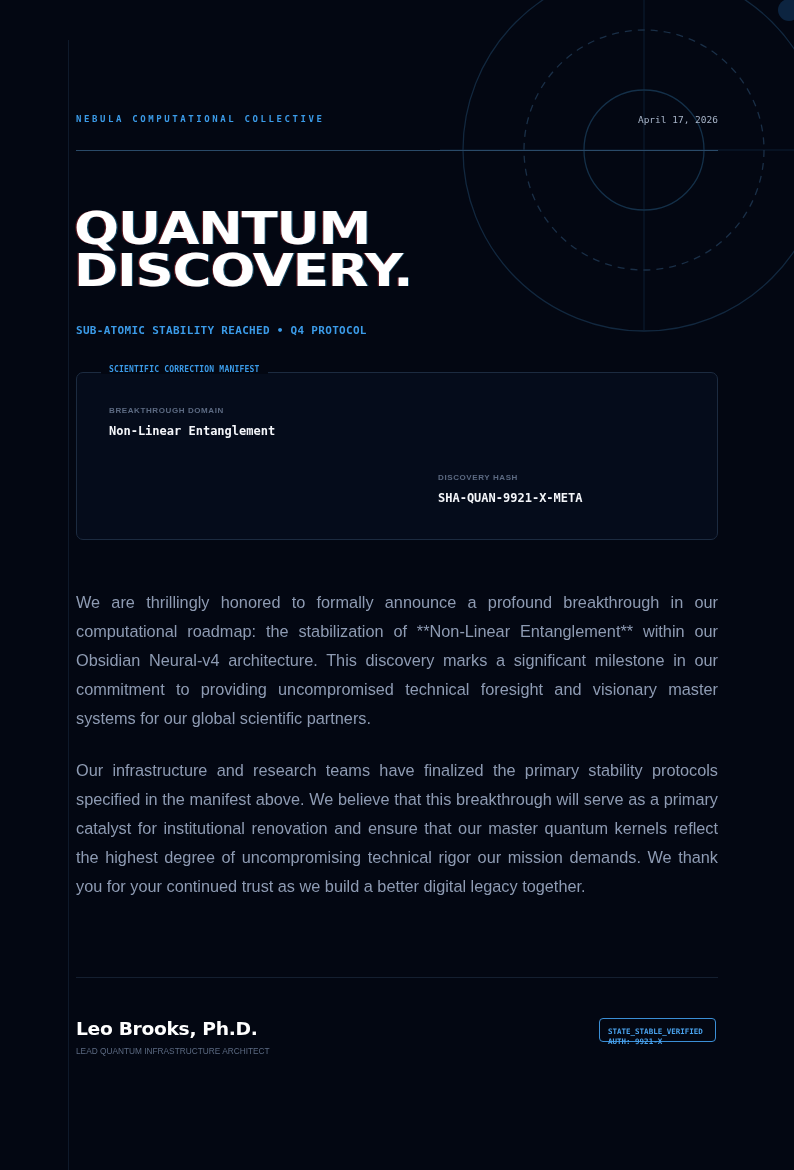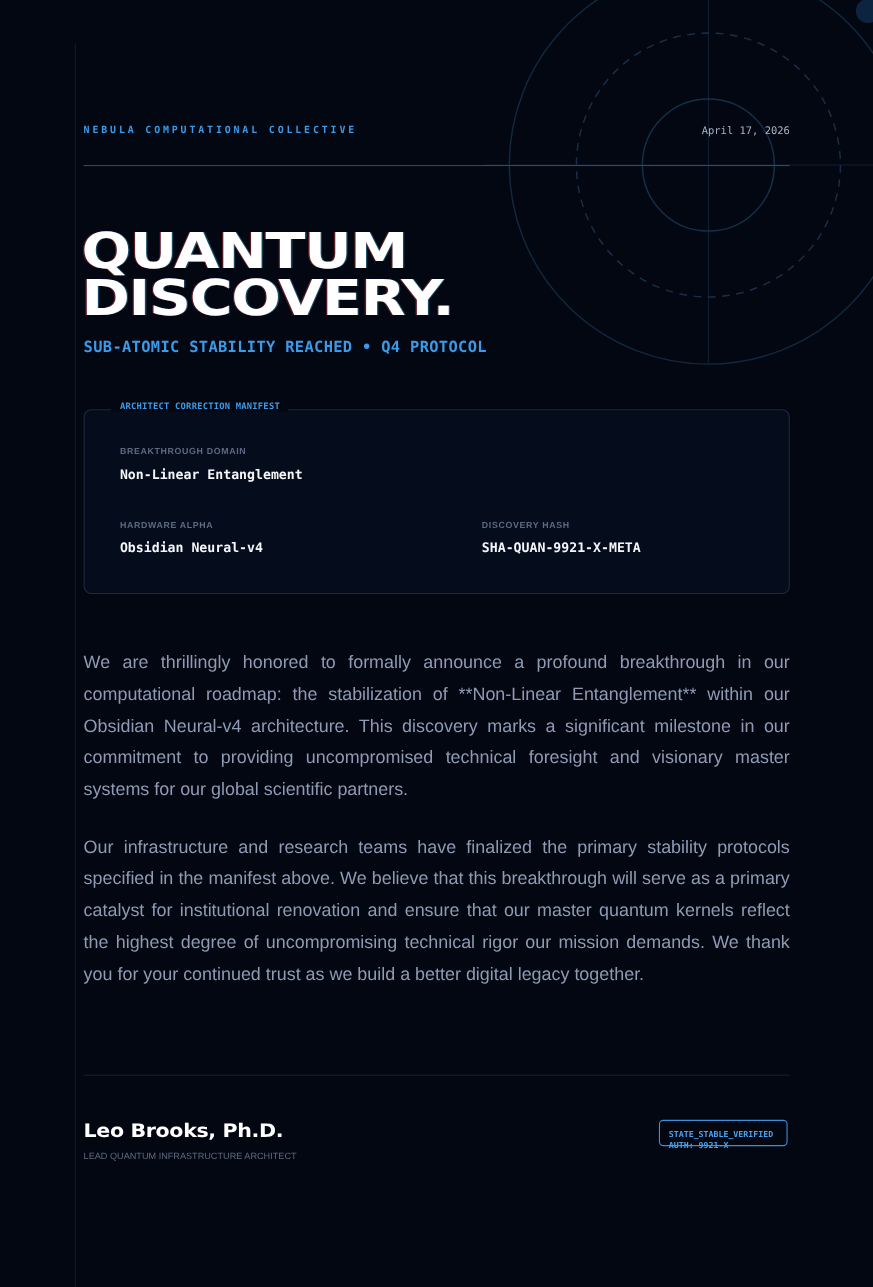--- a/index.html
+++ b/index.html
@@ -24,23 +24,23 @@
   .header-rule { position: absolute; left: 76px; top: 150px; width: 642px; height: 1px; background: #2a4a68; }
 
   .title {
     position: absolute; left: 74px; top: 208px; margin: 0;
     font-family: "DejaVu Sans", sans-serif; font-weight: bold;
     font-size: 45px; line-height: 42px; color: #ffffff;
     letter-spacing: -1px; transform: scaleX(1.18); transform-origin: left top;
     text-shadow: -1px 0 0 rgba(255,60,60,0.35), 1px 0 0 rgba(60,200,255,0.35);
   }
   .subtitle {
-    position: absolute; left: 76px; top: 308px;
+    position: absolute; left: 76px; top: 324px;
     font-family: "DejaVu Sans Mono", monospace; font-weight: bold;
-    font-size: 14px; color: #3b9be8; letter-spacing: 0.3px;
+    font-size: 11px; color: #3b9be8; letter-spacing: 0.3px;
   }
 
   .manifest {
     position: absolute; left: 76px; top: 372px; width: 640px; height: 166px;
     border: 1px solid #1c2b40; border-radius: 7px; background: #050c1b;
   }
   .manifest-legend {
     position: absolute; left: 24px; top: -8px; padding: 0 8px;
     background: #030712;
     font-family: "DejaVu Sans Mono", monospace; font-weight: bold;
@@ -104,29 +104,25 @@
 <div class="header-date">April 17, 2026</div>
 <div class="header-rule"></div>
 
 <h1 class="title">
   <span>QUANTUM</span><br>
   <span>DISCOVERY.</span>
 </h1>
 <div class="subtitle">SUB-ATOMIC STABILITY REACHED • Q4 PROTOCOL</div>
 
 <div class="manifest">
-  <div class="manifest-legend">ARCHITECT CORRECTION MANIFEST</div>
+  <div class="manifest-legend">SCIENTIFIC CORRECTION MANIFEST</div>
 
   <div class="field" style="left:32px; top:33px;">
     <div class="field-label">BREAKTHROUGH DOMAIN</div>
     <div class="field-value">Non-Linear Entanglement</div>
-  </div>
-  <div class="field" style="left:32px; top:100px;">
-    <div class="field-label">HARDWARE ALPHA</div>
-    <div class="field-value">Obsidian Neural-v4</div>
   </div>
   <div class="field" style="left:361px; top:100px;">
     <div class="field-label">DISCOVERY HASH</div>
     <div class="field-value">SHA-QUAN-9921-X-META</div>
   </div>
 </div>
 
 <p class="body-text p1">We are thrillingly honored to formally announce a profound breakthrough in our computational roadmap: the stabilization of **Non-Linear Entanglement** within our Obsidian Neural-v4 architecture. This discovery marks a significant milestone in our commitment to providing uncompromised technical foresight and visionary master systems for our global scientific partners.</p>
 <p class="body-text p2">Our infrastructure and research teams have finalized the primary stability protocols specified in the manifest above. We believe that this breakthrough will serve as a primary catalyst for institutional renovation and ensure that our master quantum kernels reflect the highest degree of uncompromising technical rigor our mission demands. We thank you for your continued trust as we build a better digital legacy together.</p>
 

